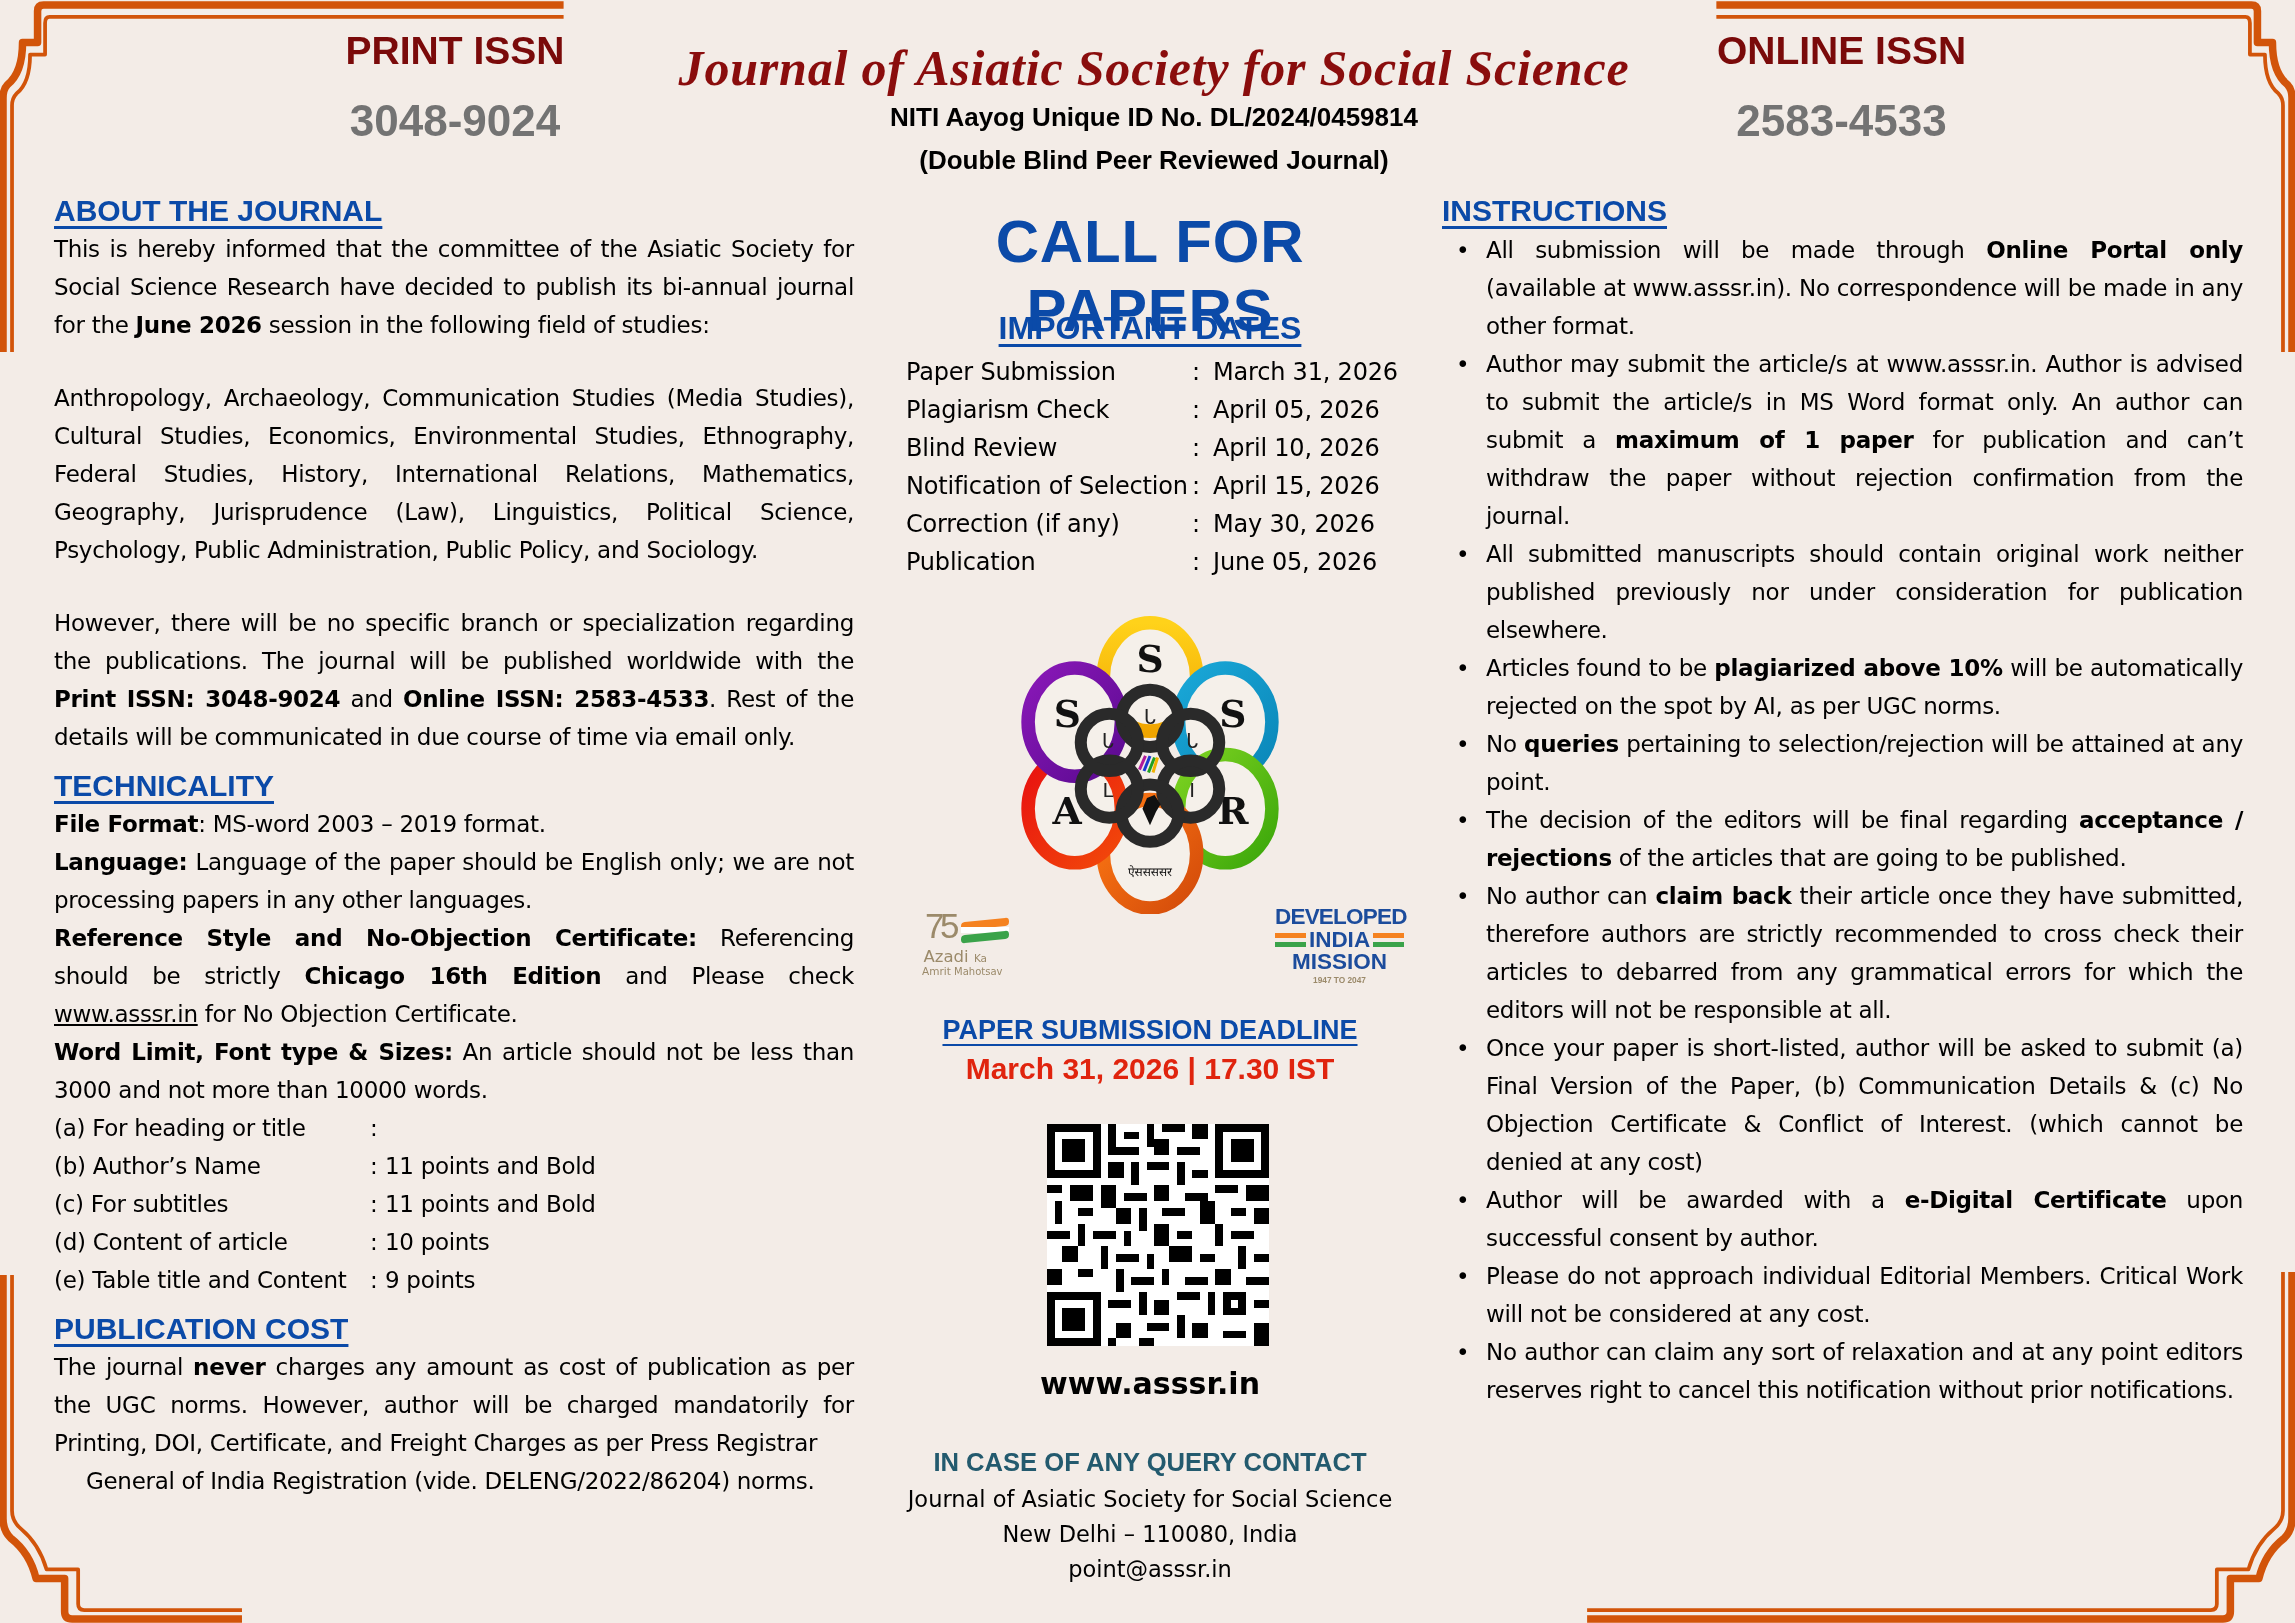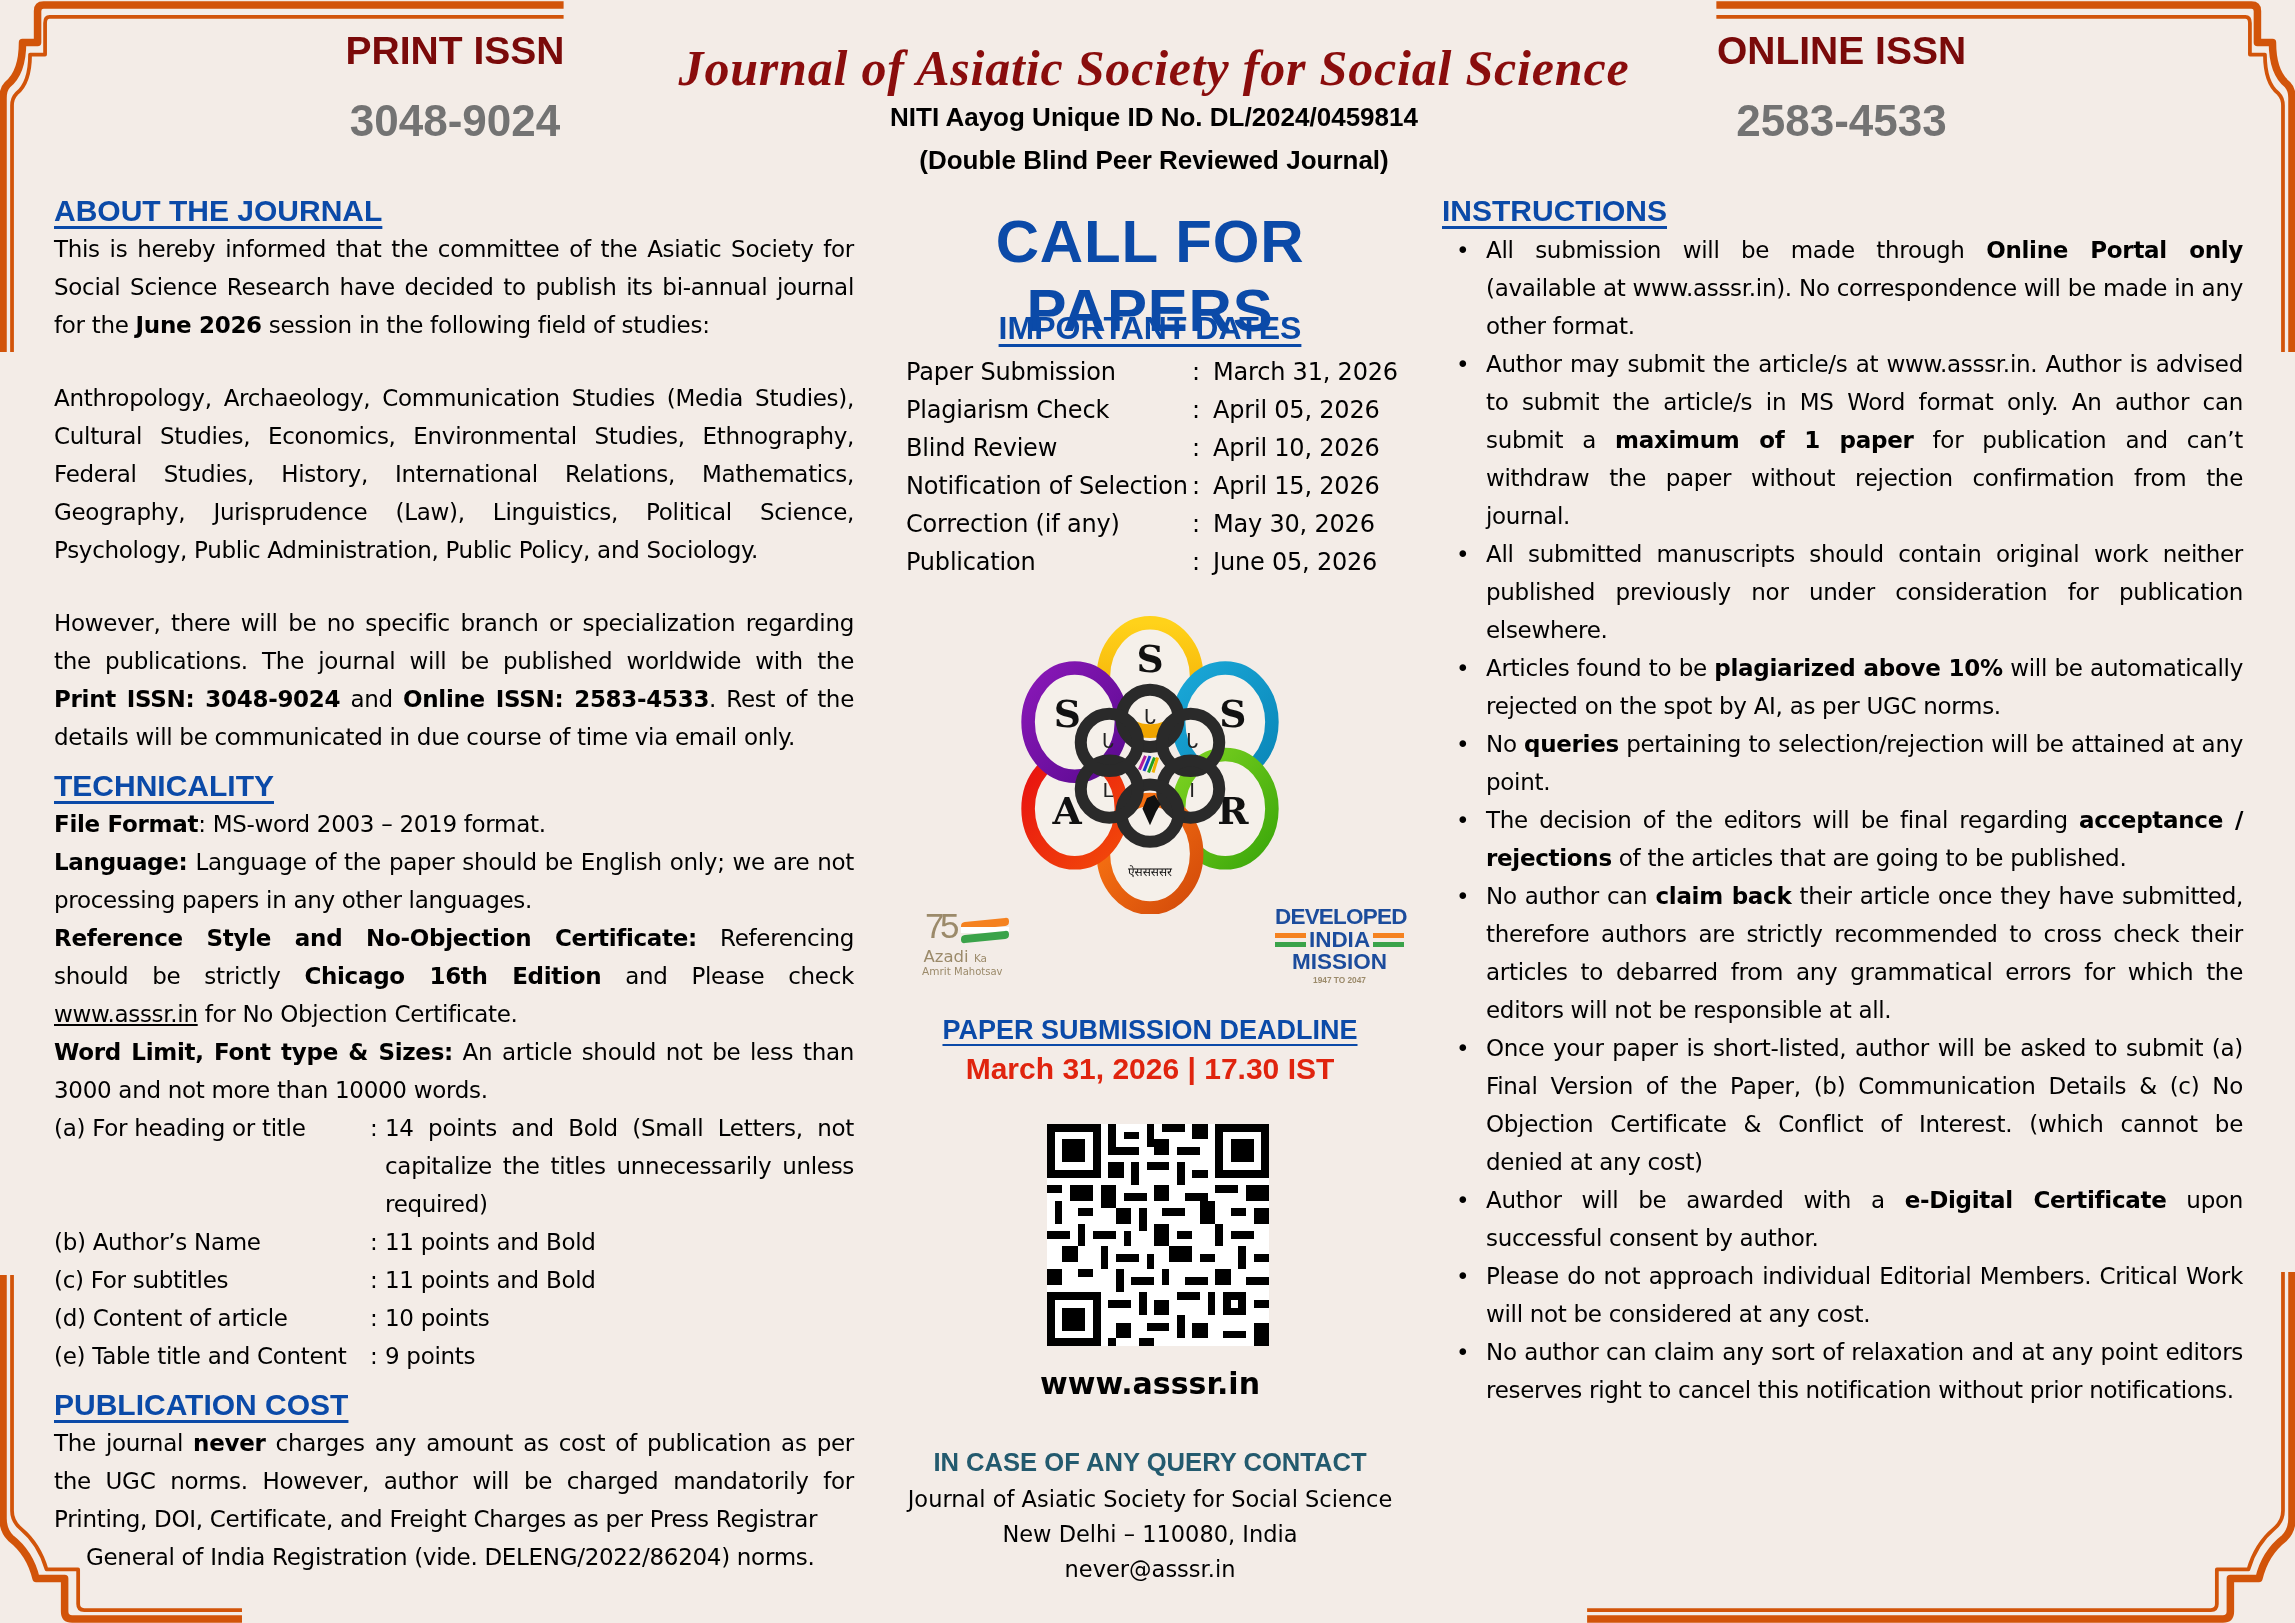--- a/index.html
+++ b/index.html
@@ -85,21 +85,20 @@
   <div class="para">
     <b>Reference Style and No-Objection Certificate:</b><span> Referencing should be strictly </span><b>Chicago 16th Edition</b><span> and Please check </span><span class="link">www.asssr.in</span><span> for No Objection Certificate.</span>
   </div>
   <div class="para">
     <b>Word Limit, Font type &amp; Sizes:</b><span> An article should not be less than 3000 and not more than 10000 words.</span>
   </div>
   <div>
     <div class="fs-row">
         <span class="k">(a) For heading or title</span>
         <span class="c">:</span>
-        <span class="v">14 points and Bold (Small Letters, not capitalize the titles unnecessarily unless required)</span>
       </div>
     <div class="fs-row">
         <span class="k">(b) Author’s Name</span>
         <span class="c">:</span>
         <span class="v">11 points and Bold</span>
       </div>
     <div class="fs-row">
         <span class="k">(c) For subtitles</span>
         <span class="c">:</span>
         <span class="v">11 points and Bold</span>
@@ -335,21 +334,21 @@
       <rect x="12" y="28" width="2" height="1"></rect>
   </g>
 </svg>
 
 <div class="abs site" style="left:872px;top:1366px;width:556px;">www.asssr.in</div>
 
 <div class="abs query-title" style="left:872px;top:1448px;width:556px;">IN CASE OF ANY QUERY CONTACT</div>
 <div class="abs" style="left:872px;top:1482px;width:556px;">
   <div class="contact">Journal of Asiatic Society for Social Science</div>
   <div class="contact">New Delhi – 110080, India</div>
-  <div class="contact">never@asssr.in</div>
+  <div class="contact">point@asssr.in</div>
 </div>
 
 <div class="abs" style="left:1442px;top:194px;width:801px;">
   <div class="h-sec">INSTRUCTIONS</div>
   <ul class="instr" style="margin-top:3px;">
     <li><span>All submission will be made through </span><b>Online Portal only</b><span> (available at www.asssr.in). No correspondence will be made in any other format.</span></li>
     <li><span>Author may submit the article/s at www.asssr.in. Author is advised to submit the article/s in MS Word format only. An author can submit a </span><b>maximum of 1 paper</b><span> for publication and can’t withdraw the paper without rejection confirmation from the journal.</span></li>
     <li><span>All submitted manuscripts should contain original work neither published previously nor under consideration for publication elsewhere.</span><b></b><span></span></li>
     <li><span>Articles found to be </span><b>plagiarized above 10%</b><span> will be automatically rejected on the spot by AI, as per UGC norms.</span></li>
     <li><span>No </span><b>queries</b><span> pertaining to selection/rejection will be attained at any point.</span></li>

